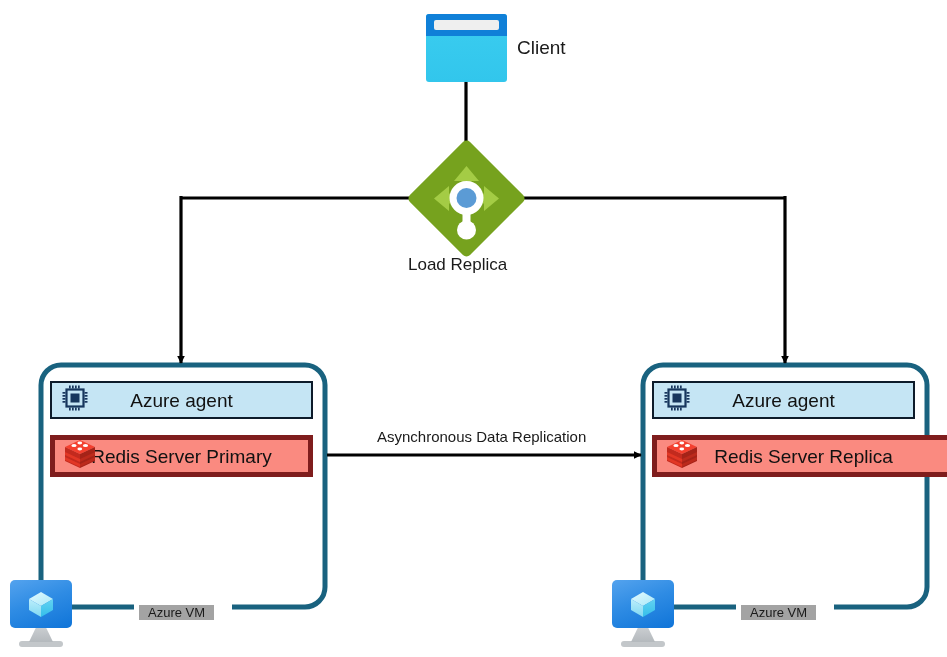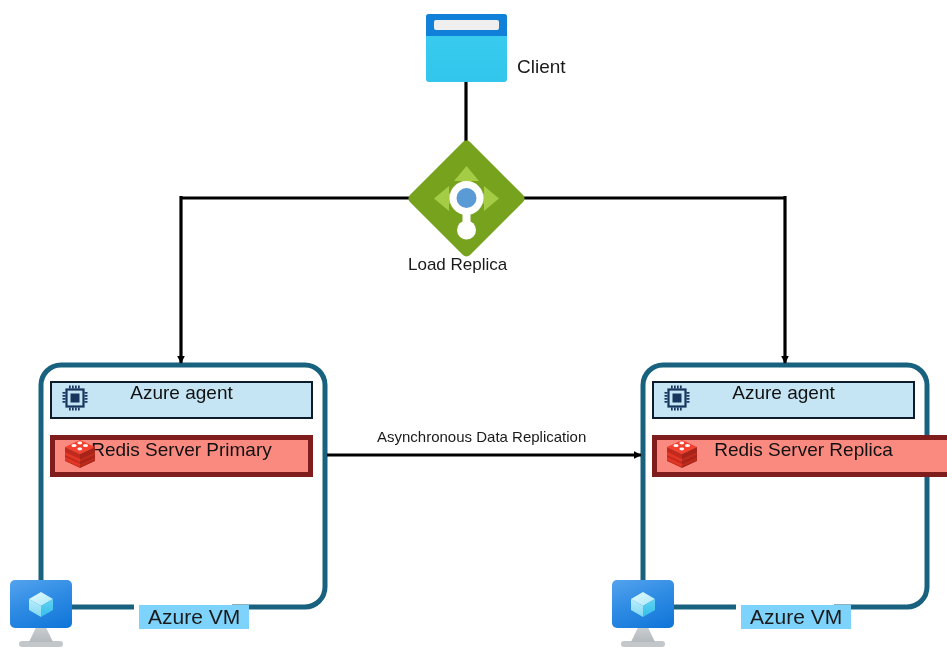--- a/index.html
+++ b/index.html
@@ -28,51 +28,51 @@
     font-family: "Liberation Sans", sans-serif;
     color: #1a1a1a;
     white-space: nowrap;
   }
 
   
   #client-label {
     left: 517px;
     top: 37px;
     font-size: 19px;
-    margin-top: 19px;
   }
 
   
   #lb-label {
     left: 408px;
     top: 255px;
     font-size: 17px;
   }
 
   
   #repl-label {
     left: 377px;
     top: 428px;
     font-size: 15px;
   }
 
   
   .vm-label {
-    font-size: 21px;
-    background: #7dd3fc;
+    font-size: 13px;
+    background: #a3a3a3;
     padding: 0 9px;
   }
   #vm-label-left  { left: 139px; top: 605px; }
   #vm-label-right { left: 741px; top: 605px; }
 
   
   .inner-box {
     position: absolute;
     box-sizing: border-box;
     display: flex;
+    align-items: center;
     justify-content: center;
   }
   .inner-box .box-text {
     font-size: 19px;
     color: #111111;
     text-align: center;
     line-height: 1;
   }
   .agent-box {
     background: #C5E5F4;

